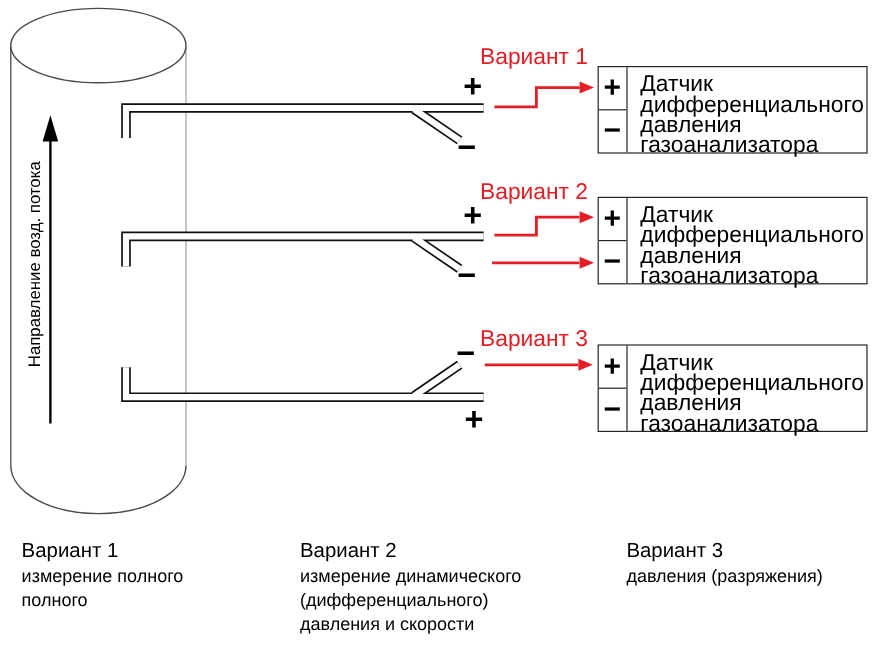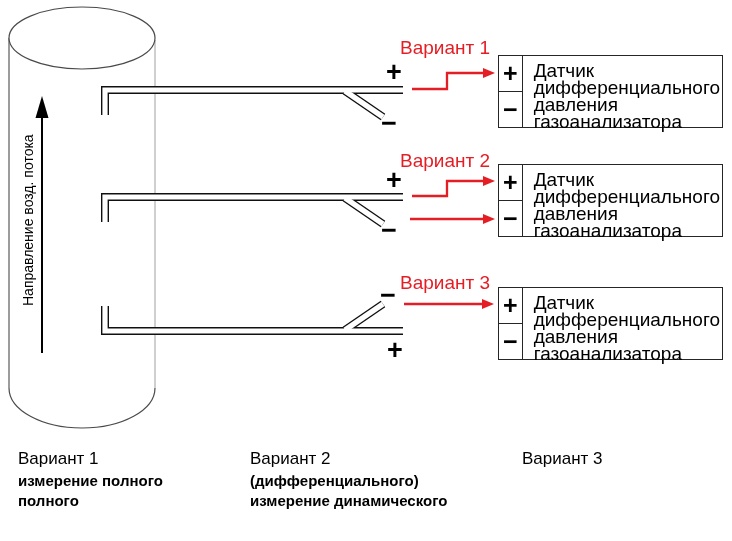--- a/index.html
+++ b/index.html
@@ -30,21 +30,21 @@
   .sensor-box {
     position:absolute; width:225px; height:73px; box-sizing:border-box;
     border:1.4px solid #262626; background:#fff; display:flex;
   }
   .sb-left { width:35px; box-sizing:border-box; border-right:1.4px solid #262626; display:flex; flex-direction:column; }
   .sb-cell { flex:1; display:flex; align-items:center; justify-content:center; font-weight:bold; font-size:25px; }
   .sb-cell.minus { border-top:1.4px solid #262626; }
   .sb-text { flex:1; padding:6px 2px 0 11px; font-size:19px; line-height:17px; }
   .caption { position:absolute; }
   .caption-title { font-size:17px; line-height:21px; margin-bottom:2px; }
-  .caption-line  { font-size:15px; line-height:20px;font-weight:bold; }
+  .caption-line  { font-size:15px; line-height:20px; }
 </style>
 </head>
 <body>
 
 <div class="canvas">
 
   <svg width="732" height="541" viewBox="0 0 732 541">
 
     <g>
       <line x1="155" y1="40" x2="155" y2="388" stroke="#b5b5b5" stroke-width="1.3"></line>
@@ -147,21 +147,23 @@
   </div>
 
   <div class="caption" style="left:18px; top:448px;">
     <div class="caption-title">Вариант 1</div>
     <div class="caption-line">измерение полного</div>
     <div class="caption-line">полного</div>
   </div>
 
   <div class="caption" style="left:250px; top:448px;">
     <div class="caption-title">Вариант 2</div>
+    <div class="caption-line">измерение динамического</div>
     <div class="caption-line">(дифференциального)</div>
-    <div class="caption-line">измерение динамического</div>
+    <div class="caption-line">давления и скорости</div>
   </div>
 
   <div class="caption" style="left:522px; top:448px;">
     <div class="caption-title">Вариант 3</div>
+    <div class="caption-line">давления (разряжения)</div>
   </div>
 
 </div>
 
 </body></html>

